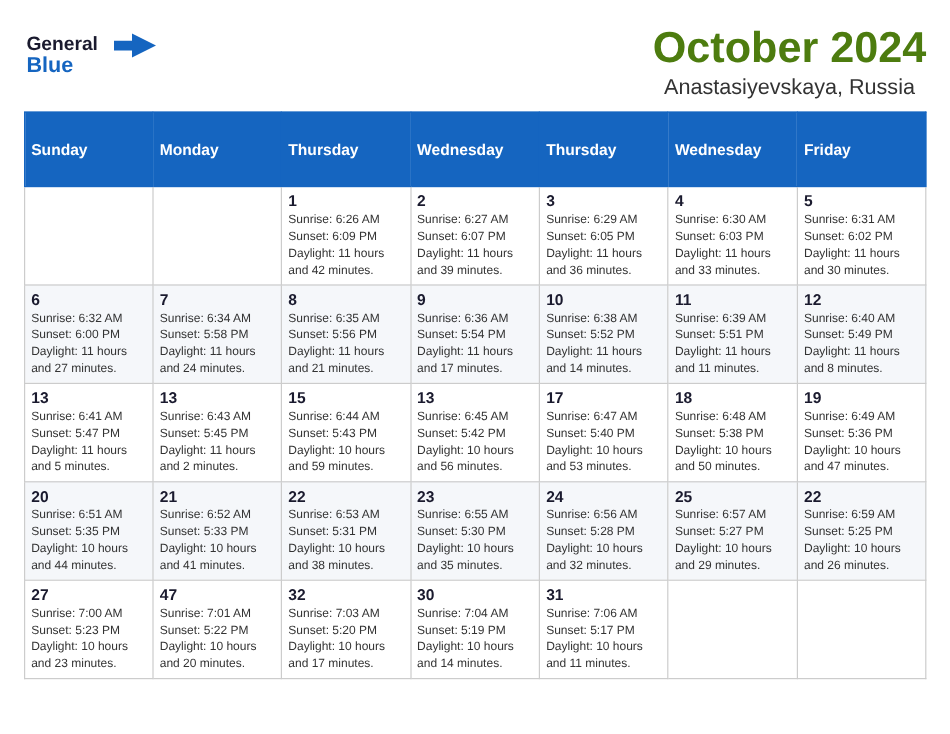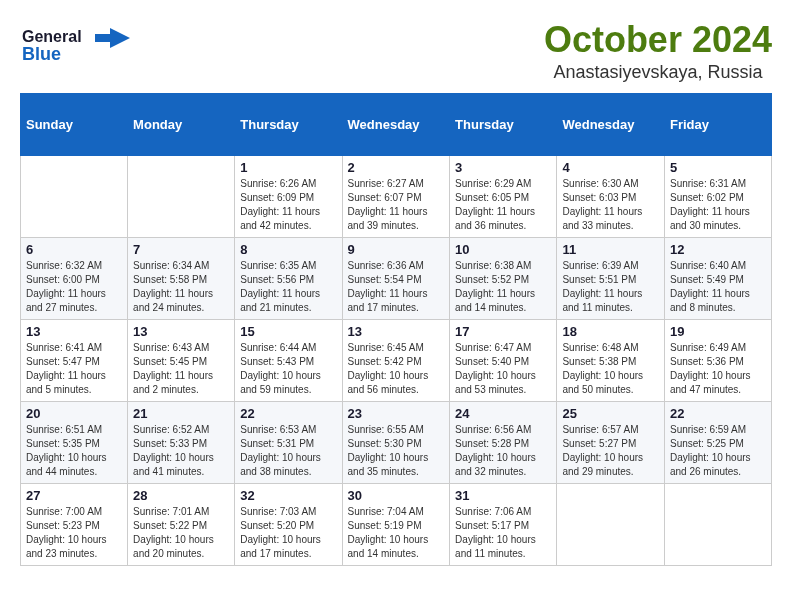--- a/index.html
+++ b/index.html
@@ -226,21 +226,21 @@
           <div class="day-number">22</div>
           <div class="day-info">Sunrise: 6:59 AM<br>Sunset: 5:25 PM<br>Daylight: 10 hours and 26 minutes.</div>
         </td>
       </tr>
       <tr>
         <td>
           <div class="day-number">27</div>
           <div class="day-info">Sunrise: 7:00 AM<br>Sunset: 5:23 PM<br>Daylight: 10 hours and 23 minutes.</div>
         </td>
         <td>
-          <div class="day-number">28</div>
+          <div class="day-number">47</div>
           <div class="day-info">Sunrise: 7:01 AM<br>Sunset: 5:22 PM<br>Daylight: 10 hours and 20 minutes.</div>
         </td>
         <td>
           <div class="day-number">32</div>
           <div class="day-info">Sunrise: 7:03 AM<br>Sunset: 5:20 PM<br>Daylight: 10 hours and 17 minutes.</div>
         </td>
         <td>
           <div class="day-number">30</div>
           <div class="day-info">Sunrise: 7:04 AM<br>Sunset: 5:19 PM<br>Daylight: 10 hours and 14 minutes.</div>
         </td>

